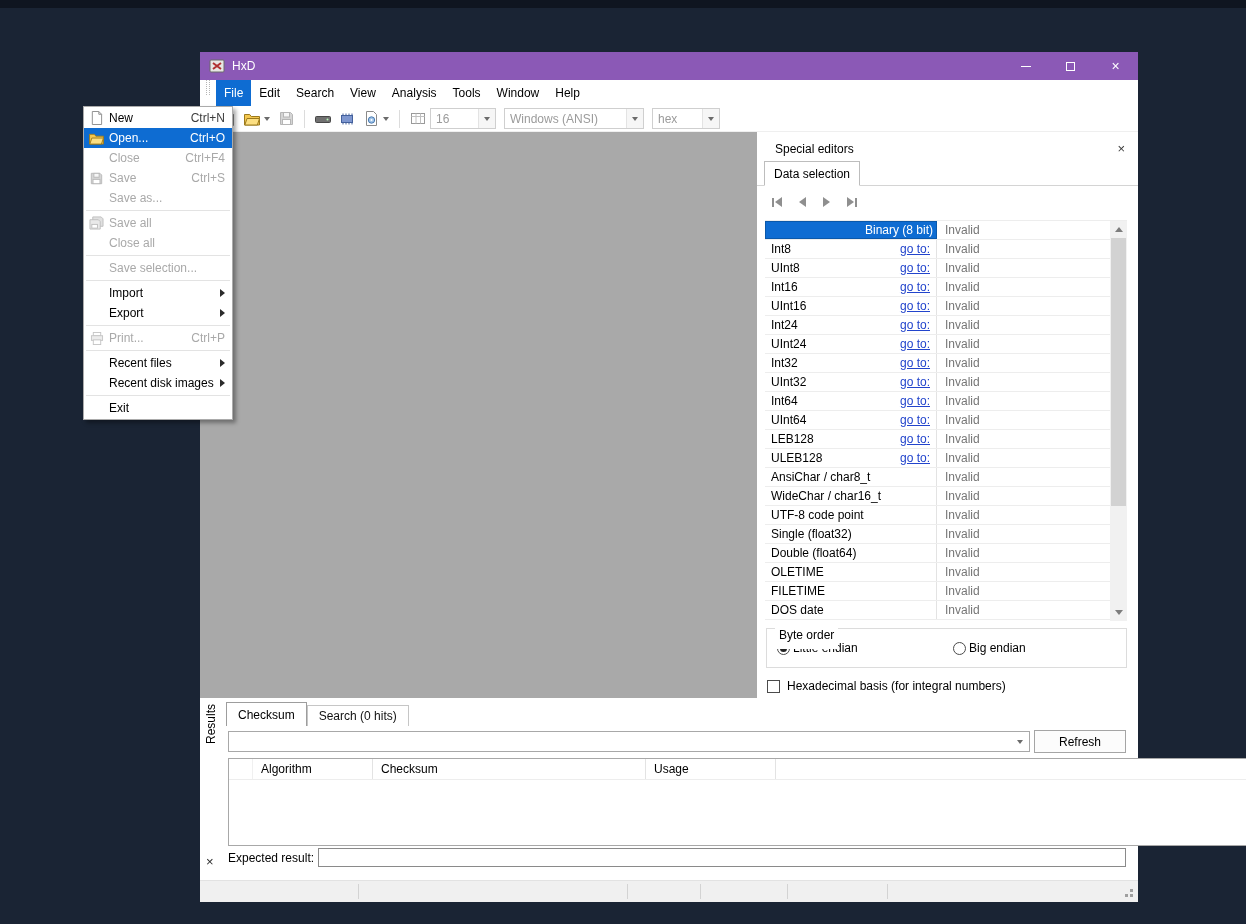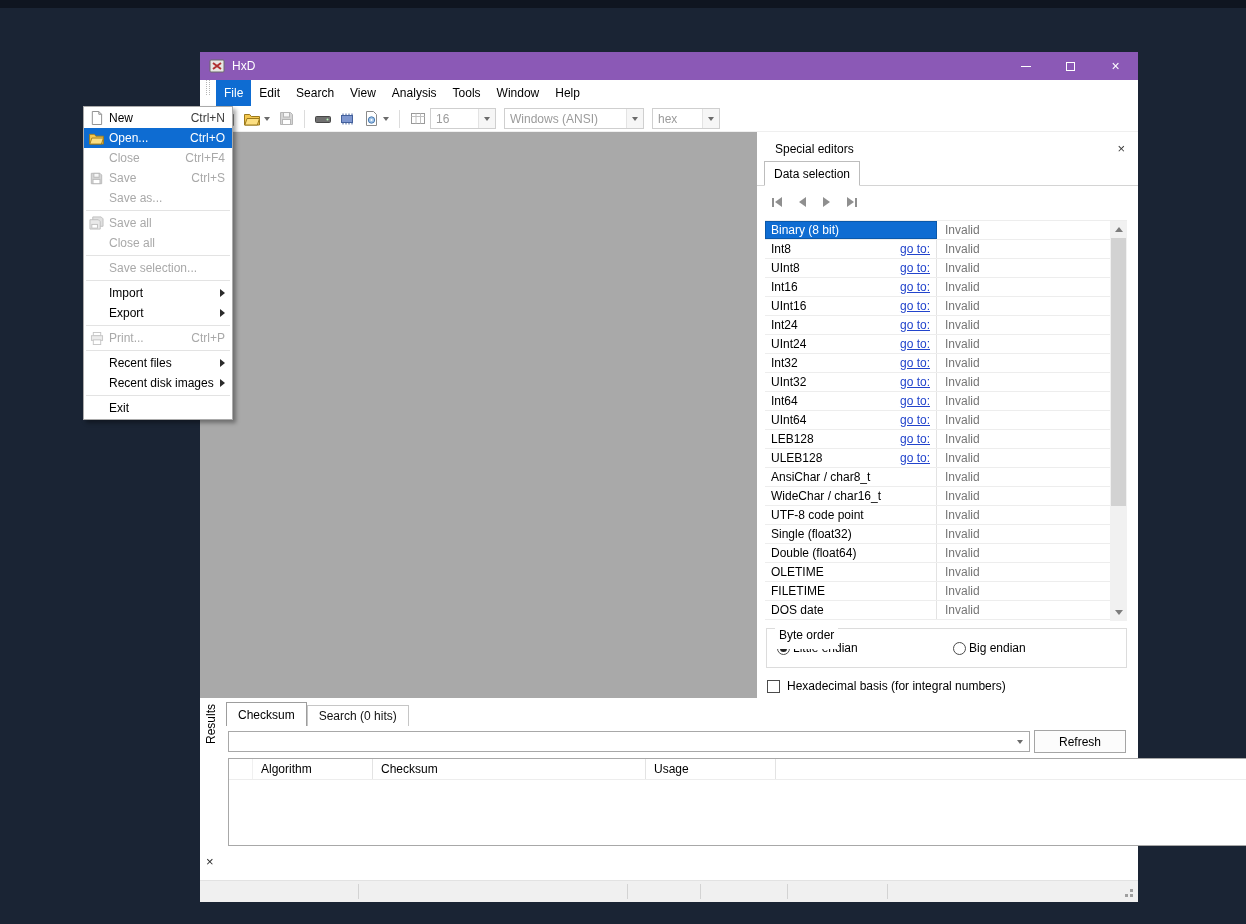--- a/index.html
+++ b/index.html
@@ -51,21 +51,21 @@
   .tri-right { width:0; height:0; border-top:5px solid transparent; border-bottom:5px solid transparent; border-left:7px solid #8f8f8f; }
 
   .di-grid { position:absolute; left:8px; top:88px; width:362px; height:401px; border-top:1px solid #ededed; }
   .di-rows { position:absolute; left:0; top:0; right:17px; bottom:0; }
   .di-row { display:flex; height:19px; border-bottom:1px solid #ededed; align-items:stretch; background:#fff; }
   .di-type { width:172px; display:flex; align-items:center; padding:0 3px 0 6px; border-right:1px solid #e3e3e3; }
   .di-type-label { flex:1; white-space:nowrap; }
   .di-goto { color:#2244cc; text-decoration:underline; margin-right:3px; }
   .di-value { flex:1; display:flex; align-items:center; padding:0 8px; color:#767676; }
   .di-row.selected .di-type { background:#0e6cd2; outline:1px solid #0a58aa; outline-offset:-1px; }
-  .di-row.selected .di-type-label { color:#fff; }
+  .di-row.selected .di-type-label { color:#fff;text-align:right; }
 
   .di-scrollbar { position:absolute; right:0; top:0; width:17px; height:100%; background:#f1f1f1; }
   .sb-btn { height:17px; display:flex; align-items:center; justify-content:center; position:absolute; left:0; right:0; }
   .sb-up { top:0; }
   .sb-down { bottom:0; }
   .sb-tri-up { width:0; height:0; border-left:4px solid transparent; border-right:4px solid transparent; border-bottom:5px solid #7d7d7d; }
   .sb-tri-down { width:0; height:0; border-left:4px solid transparent; border-right:4px solid transparent; border-top:5px solid #7d7d7d; }
   .sb-thumb { position:absolute; left:1px; right:1px; top:17px; height:268px; background:#d2d2d2; }
 
   .byte-order { position:absolute; left:9px; top:496px; width:361px; height:40px; border:1px solid #dcdcdc; }
@@ -460,20 +460,24 @@
       <div class="r-table">
         <div class="r-thead">
           <div class="r-th r-th0"></div>
           <div class="r-th r-th1">Algorithm</div>
           <div class="r-th r-th2">Checksum</div>
           <div class="r-th r-th3">Usage</div>
           <div class="r-th r-thfill"></div>
         </div>
         <div></div>
       </div>
+      <div class="r-expected">
+        <span class="r-exp-label">Expected result:</span>
+        <input class="r-exp-input" style="">
+      </div>
     </div>
 
     <div class="statusbar">
       <span class="sb-div" style="left:158px;"></span>
       <span class="sb-div" style="left:427px;"></span>
       <span class="sb-div" style="left:500px;"></span>
       <span class="sb-div" style="left:587px;"></span>
       <span class="sb-div" style="left:687px;"></span>
       <span class="size-grip"></span>
     </div>

